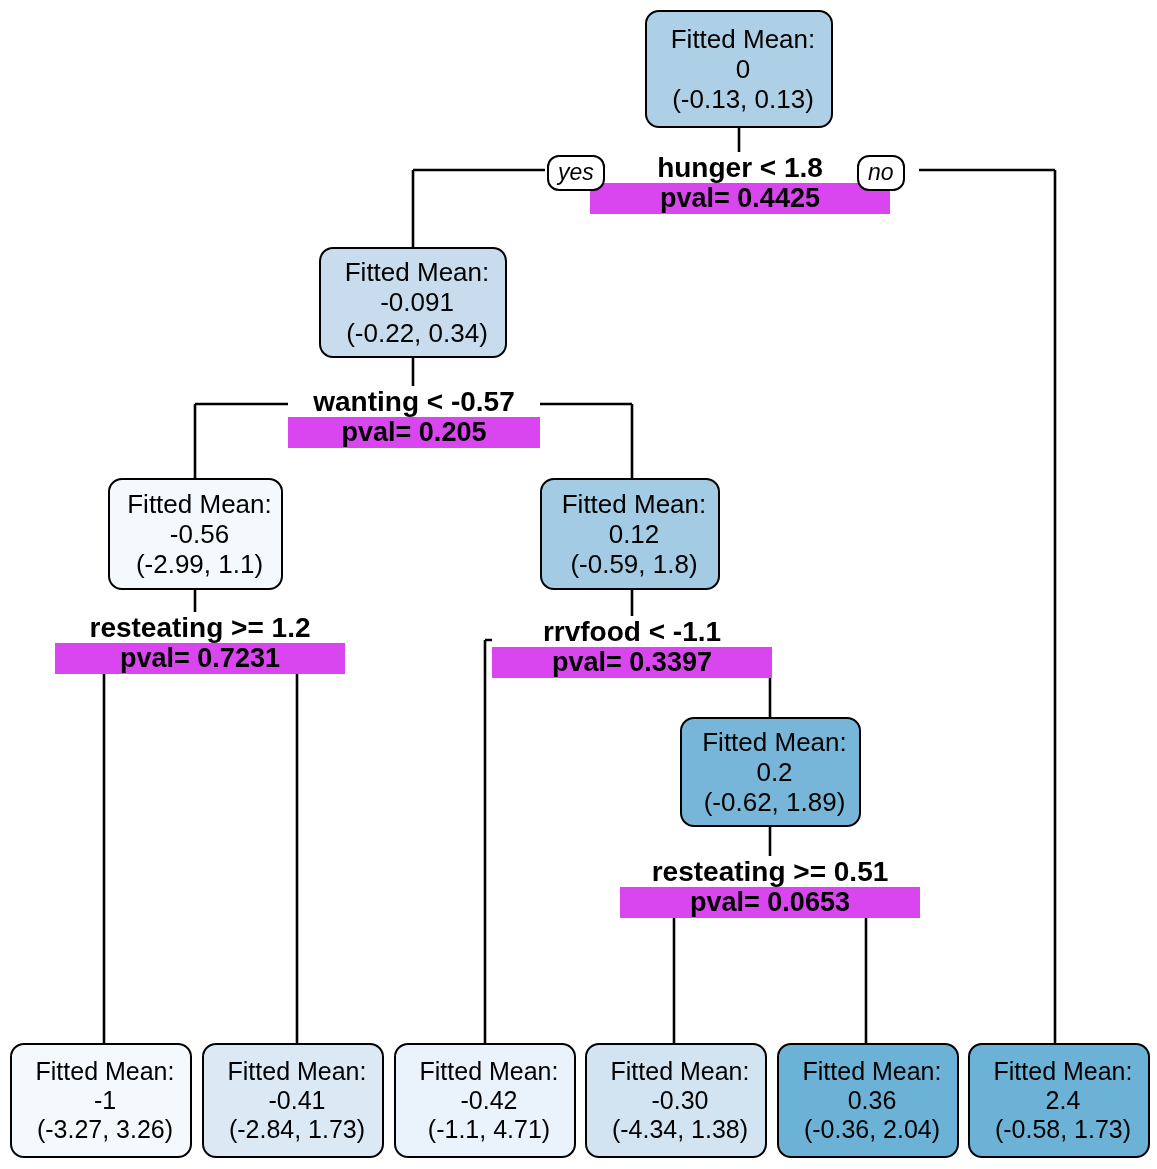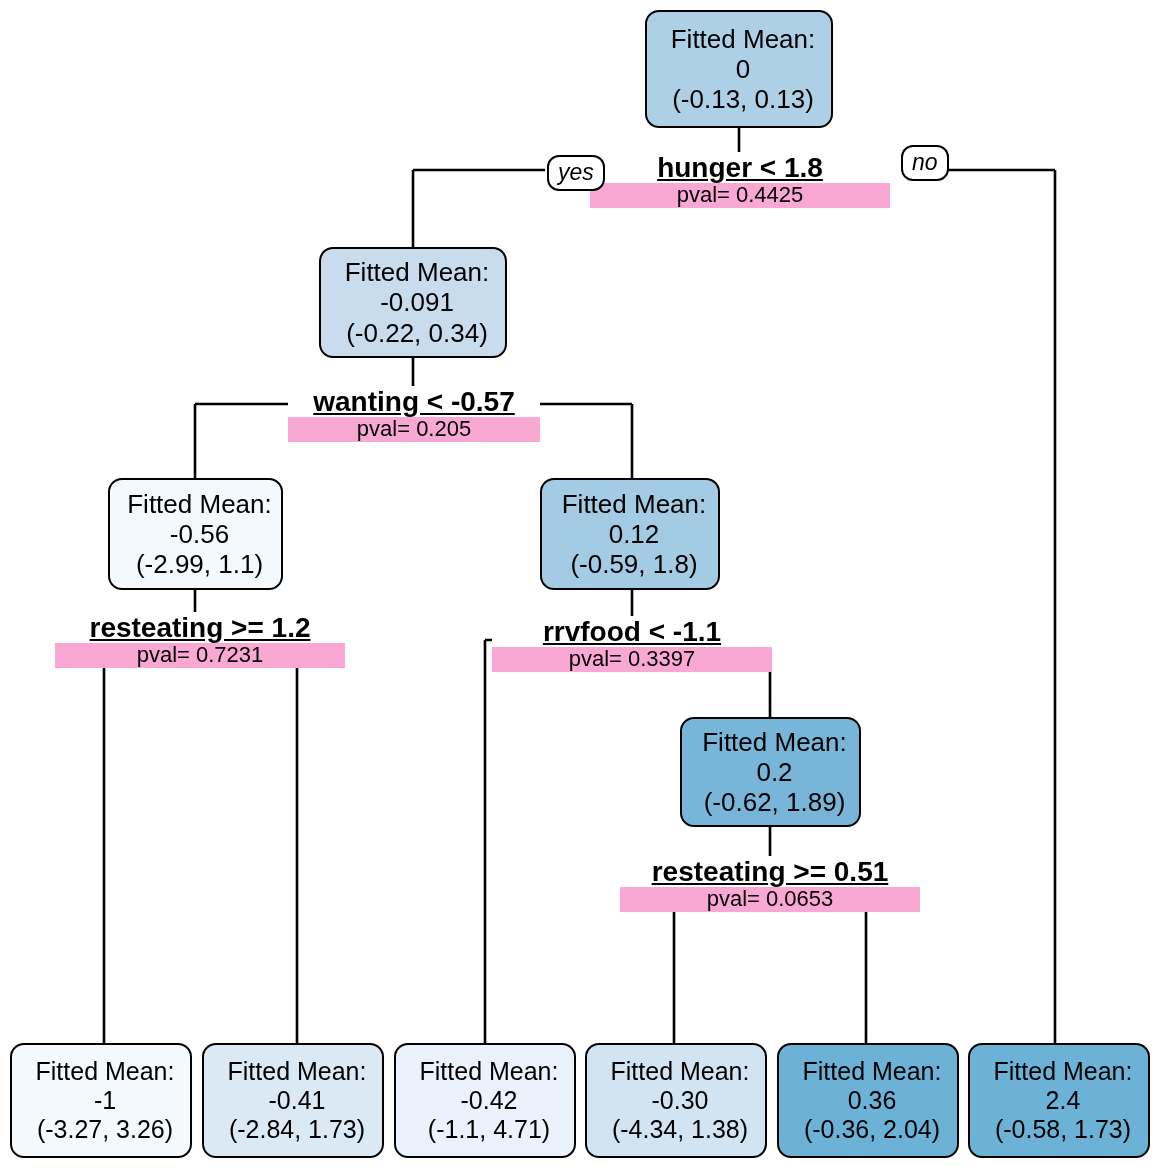--- a/index.html
+++ b/index.html
@@ -55,28 +55,27 @@
     color: #000000;
     white-space: nowrap;
   }
   .split .cond {
     display: block;
     font-weight: bold;
     font-size: 28px;
     line-height: 1.12;
     background: #ffffff;
     padding: 0 6px;
-    text-decoration: underline;
   }
   .split .pval {
     display: block;
-    font-weight: normal;
-    font-size: 22px;
+    font-weight: bold;
+    font-size: 27px;
     line-height: 1.12;
-    background: #f9a8d4;
+    background: #d946ef;
     padding: 0 4px;
   }
   
   .yn {
     position: absolute;
     z-index: 5;
     border: 2px solid #000000;
     border-radius: 12px;
     background: #ffffff;
     font-style: italic;
@@ -136,21 +135,21 @@
     <span class="nline">Fitted Mean:</span>
     <span class="nline">0</span>
     <span class="nline">(-0.13, 0.13)</span>
   </div>
 
   <div class="split" style="left:590px; top:152px; width:300px;">
     <span class="cond">hunger &lt; 1.8</span>
     <span class="pval">pval= 0.4425</span>
   </div>
   <div class="yn" style="left:547px; top:155px;">yes</div>
-  <div class="yn" style="left:857px; top:145px;margin-left:44px;">no</div>
+  <div class="yn" style="left:857px; top:155px;">no</div>
 
   <div class="node node-lg" style="left:319px; top:247px; width:188px; height:111px; background:#c8dcee;">
     <span class="nline">Fitted Mean:</span>
     <span class="nline">-0.091</span>
     <span class="nline">(-0.22, 0.34)</span>
   </div>
 
   <div class="split" style="left:288px; top:386px; width:252px;">
     <span class="cond">wanting &lt; -0.57</span>
     <span class="pval">pval= 0.205</span>

